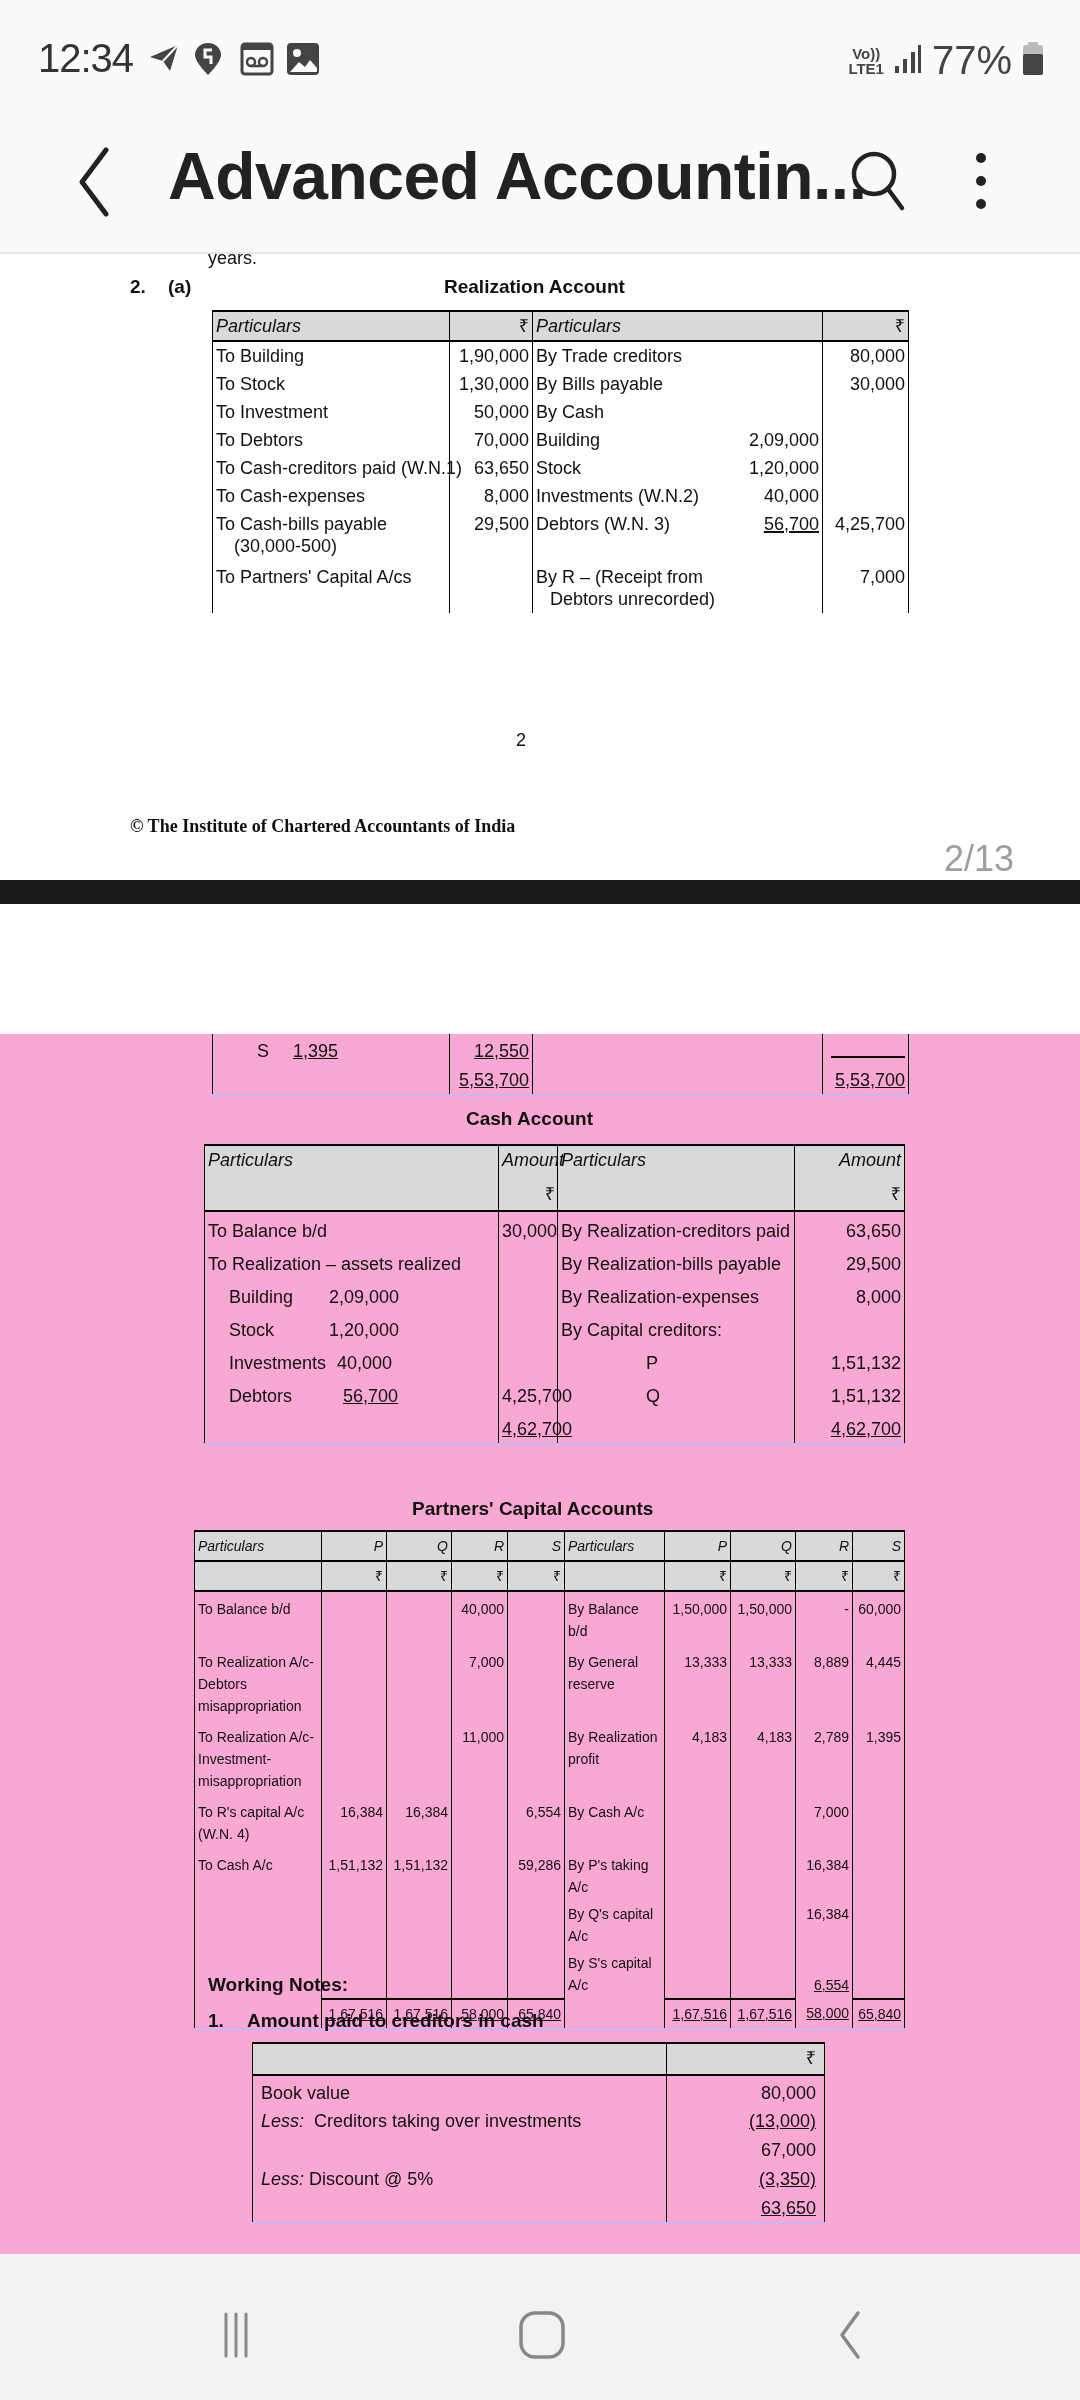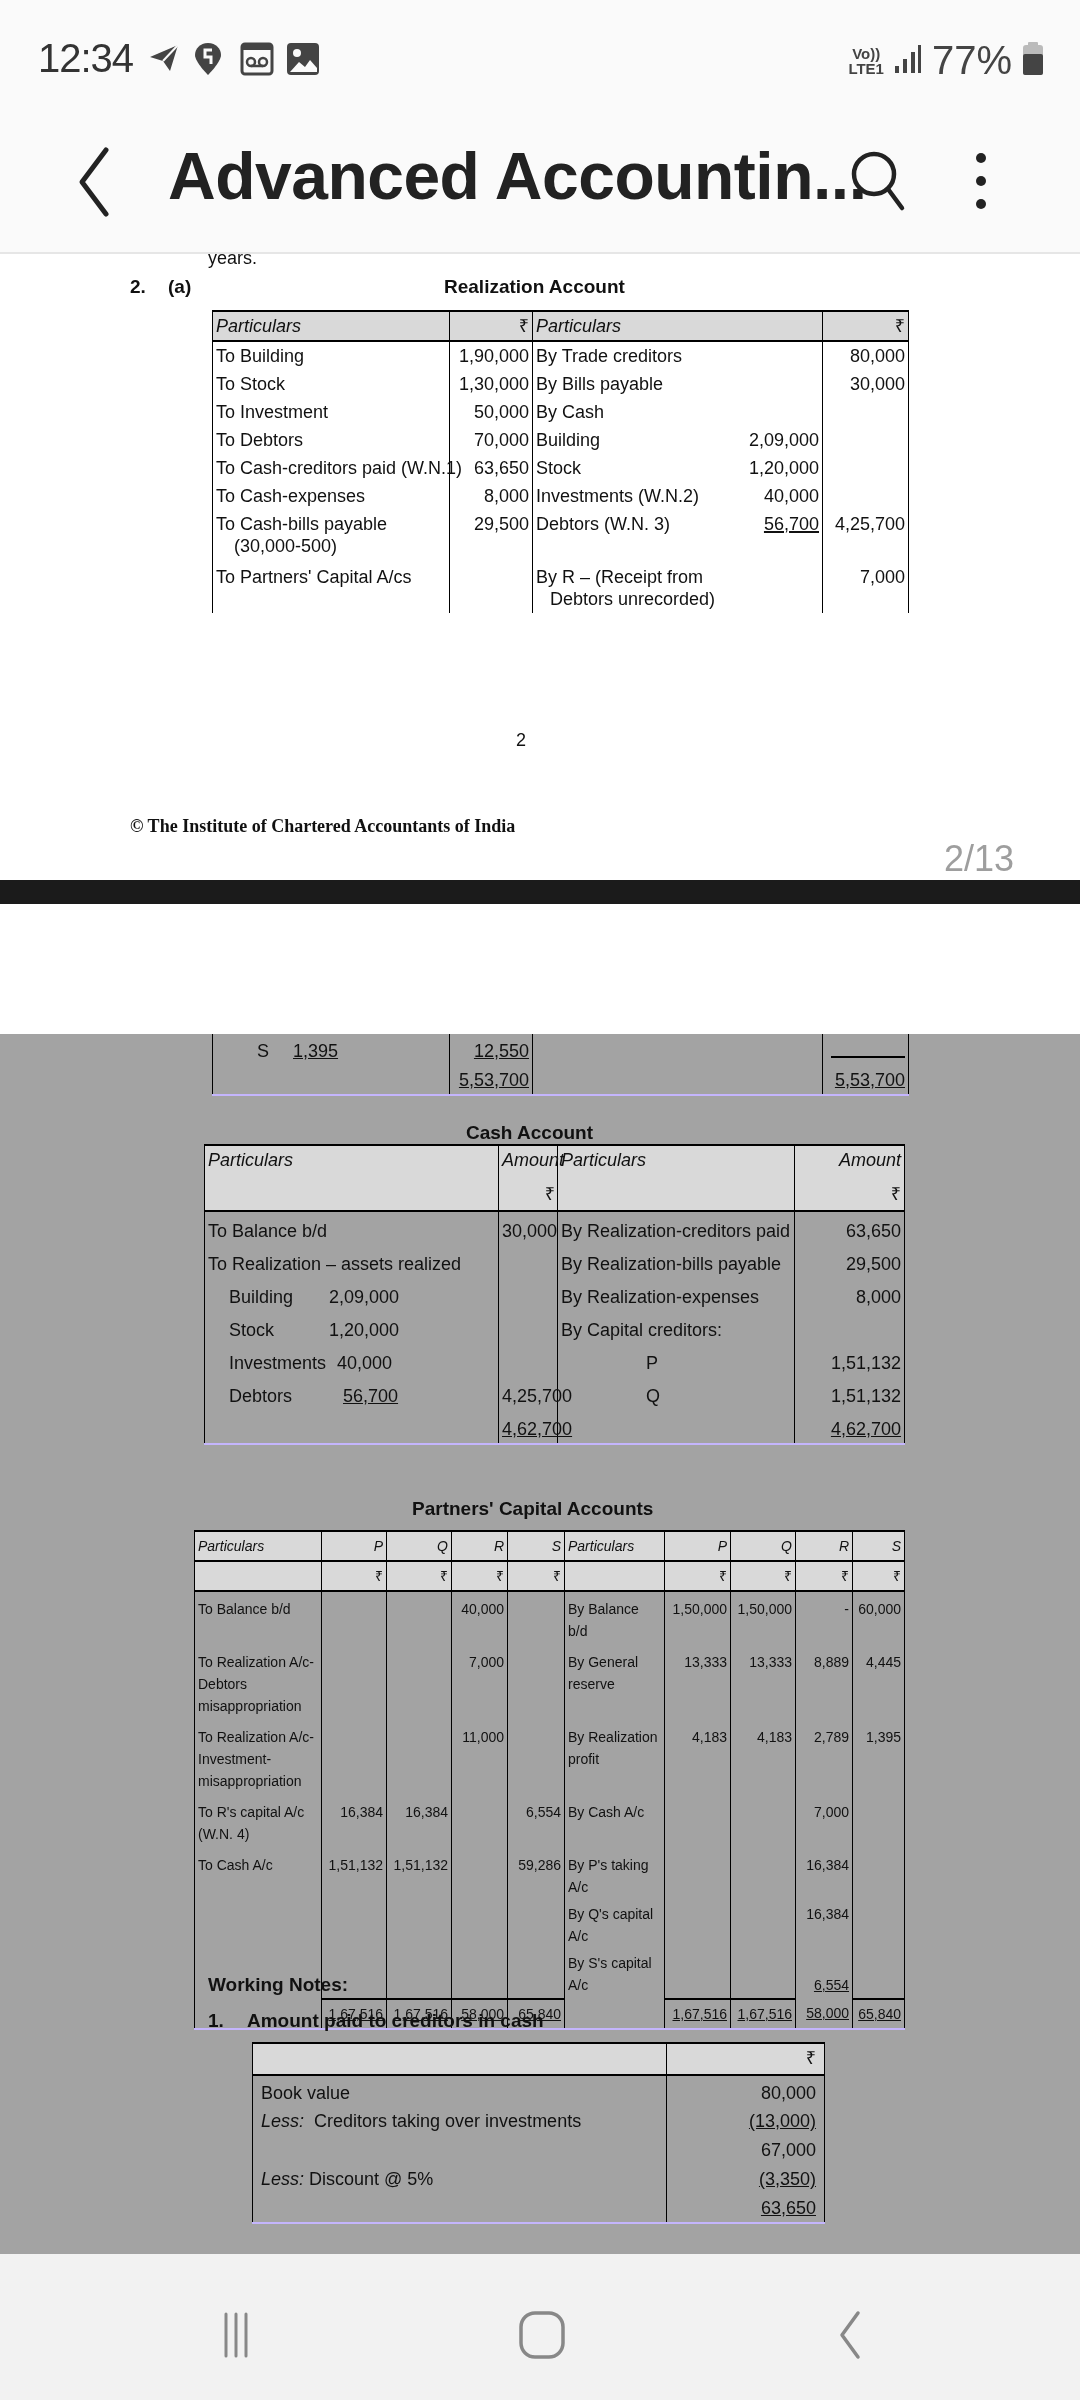--- a/index.html
+++ b/index.html
@@ -19,21 +19,21 @@
   .appbar { position: absolute; left: 0; top: 120px; width: 1080px; height: 134px; background: #fafafa; border-bottom: 2px solid #e6e6e6; }
   .app-back { position: absolute; left: 70px; top: 22px; width: 50px; height: 80px; cursor: pointer; }
   .app-title { position: absolute; left: 168px; top: 18px; font-size: 66px; font-weight: bold; color: #222; letter-spacing: -0.5px; white-space: nowrap; }
   .app-search { position: absolute; left: 848px; top: 24px; width: 60px; height: 70px; cursor: pointer; }
   .app-more { position: absolute; left: 966px; top: 26px; width: 30px; height: 70px; cursor: pointer; }
 
   
   .page1 { position: absolute; left: 0; top: 254px; width: 1080px; height: 625px; background: #fff; overflow: hidden; }
   .page-sep { position: absolute; left: 0; top: 880px; width: 1080px; height: 24px; background: #1b1b1b; }
   .page-gap { position: absolute; left: 0; top: 904px; width: 1080px; height: 130px; background: #fff; }
-  .page2 { position: absolute; left: 0; top: 1034px; width: 1080px; height: 1220px; background: #a3a3a3; overflow: hidden; }
+  .page2 { position: absolute; left: 0; top: 1034px; width: 1080px; height: 1220px; background: #f9a8d4; overflow: hidden; }
   .navbar { position: absolute; left: 0; top: 2254px; width: 1080px; height: 146px; background: #f2f2f2; }
 
   .doc { font-family: "Liberation Sans", sans-serif; font-size: 18px; color: #111; }
   .abs { position: absolute; }
 
   table.acct { border-collapse: collapse; position: absolute; font-size: 18px; table-layout: fixed; }
   table.acct td { border-left: 1.5px solid #000; border-right: 1.5px solid #000; padding: 3px 3px; vertical-align: top; line-height: 22px; }
   table.acct tr.hdr td { background: #d9d9d9; border-top: 2px solid #000; border-bottom: 2px solid #000; font-style: italic; }
   table.acct tr.last td { border-bottom: 2px solid #c4b5fd; }
   .r { text-align: right; }
@@ -240,21 +240,21 @@
     </tr>
     <tr class="last">
       <td></td>
       <td class="r"><span class="ul">5,53,700</span></td>
       <td></td>
       <td class="r"><span class="ul">5,53,700</span></td>
     </tr>
   </tbody>
     </table>
 
-  <div class="abs" style="left:466px; top:88px; font-weight:bold; font-size:19px;">Cash Account</div>
+  <div class="abs" style="left:466px; top:74px; font-weight:bold; font-size:19px;">Cash Account</div>
   <table class="acct" style="left:204px; top:110px; width:700px;">
     <colgroup>
         <col style="width:294px">
         <col style="width:59px">
         <col style="width:237px">
         <col style="width:110px">
       </colgroup>
     <tbody>
         <tr class="hdr">
       <td style="height:66px">Particulars</td>

